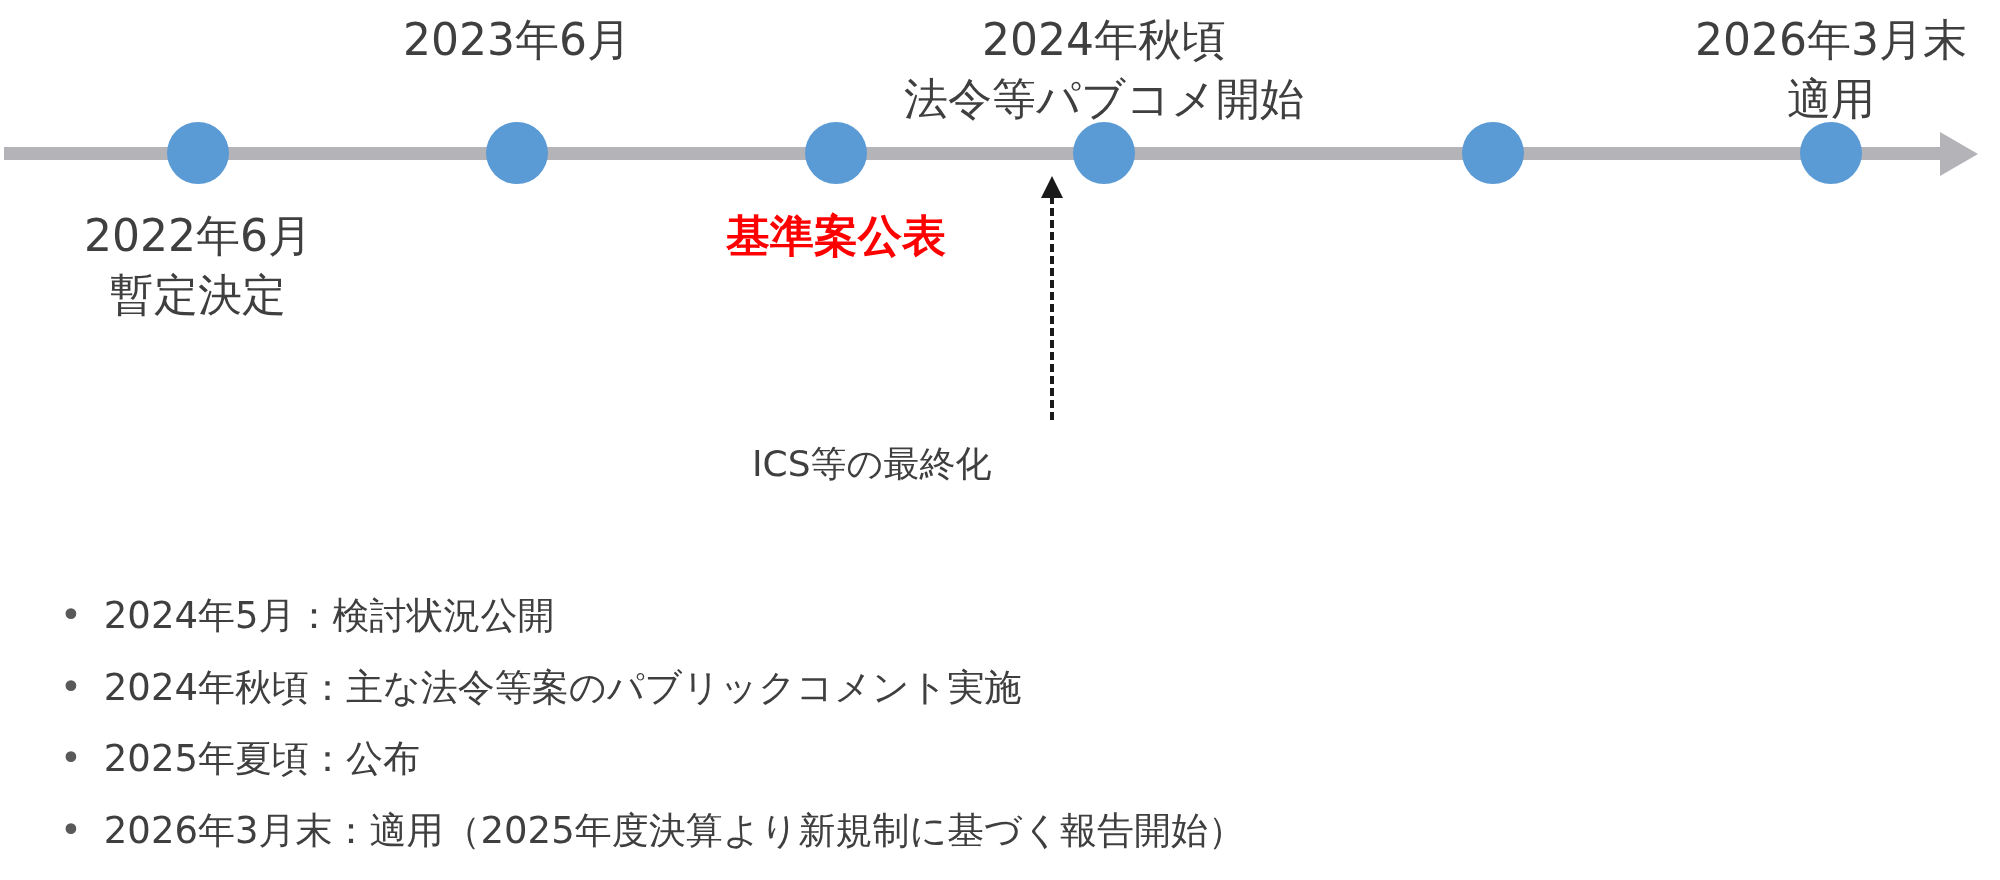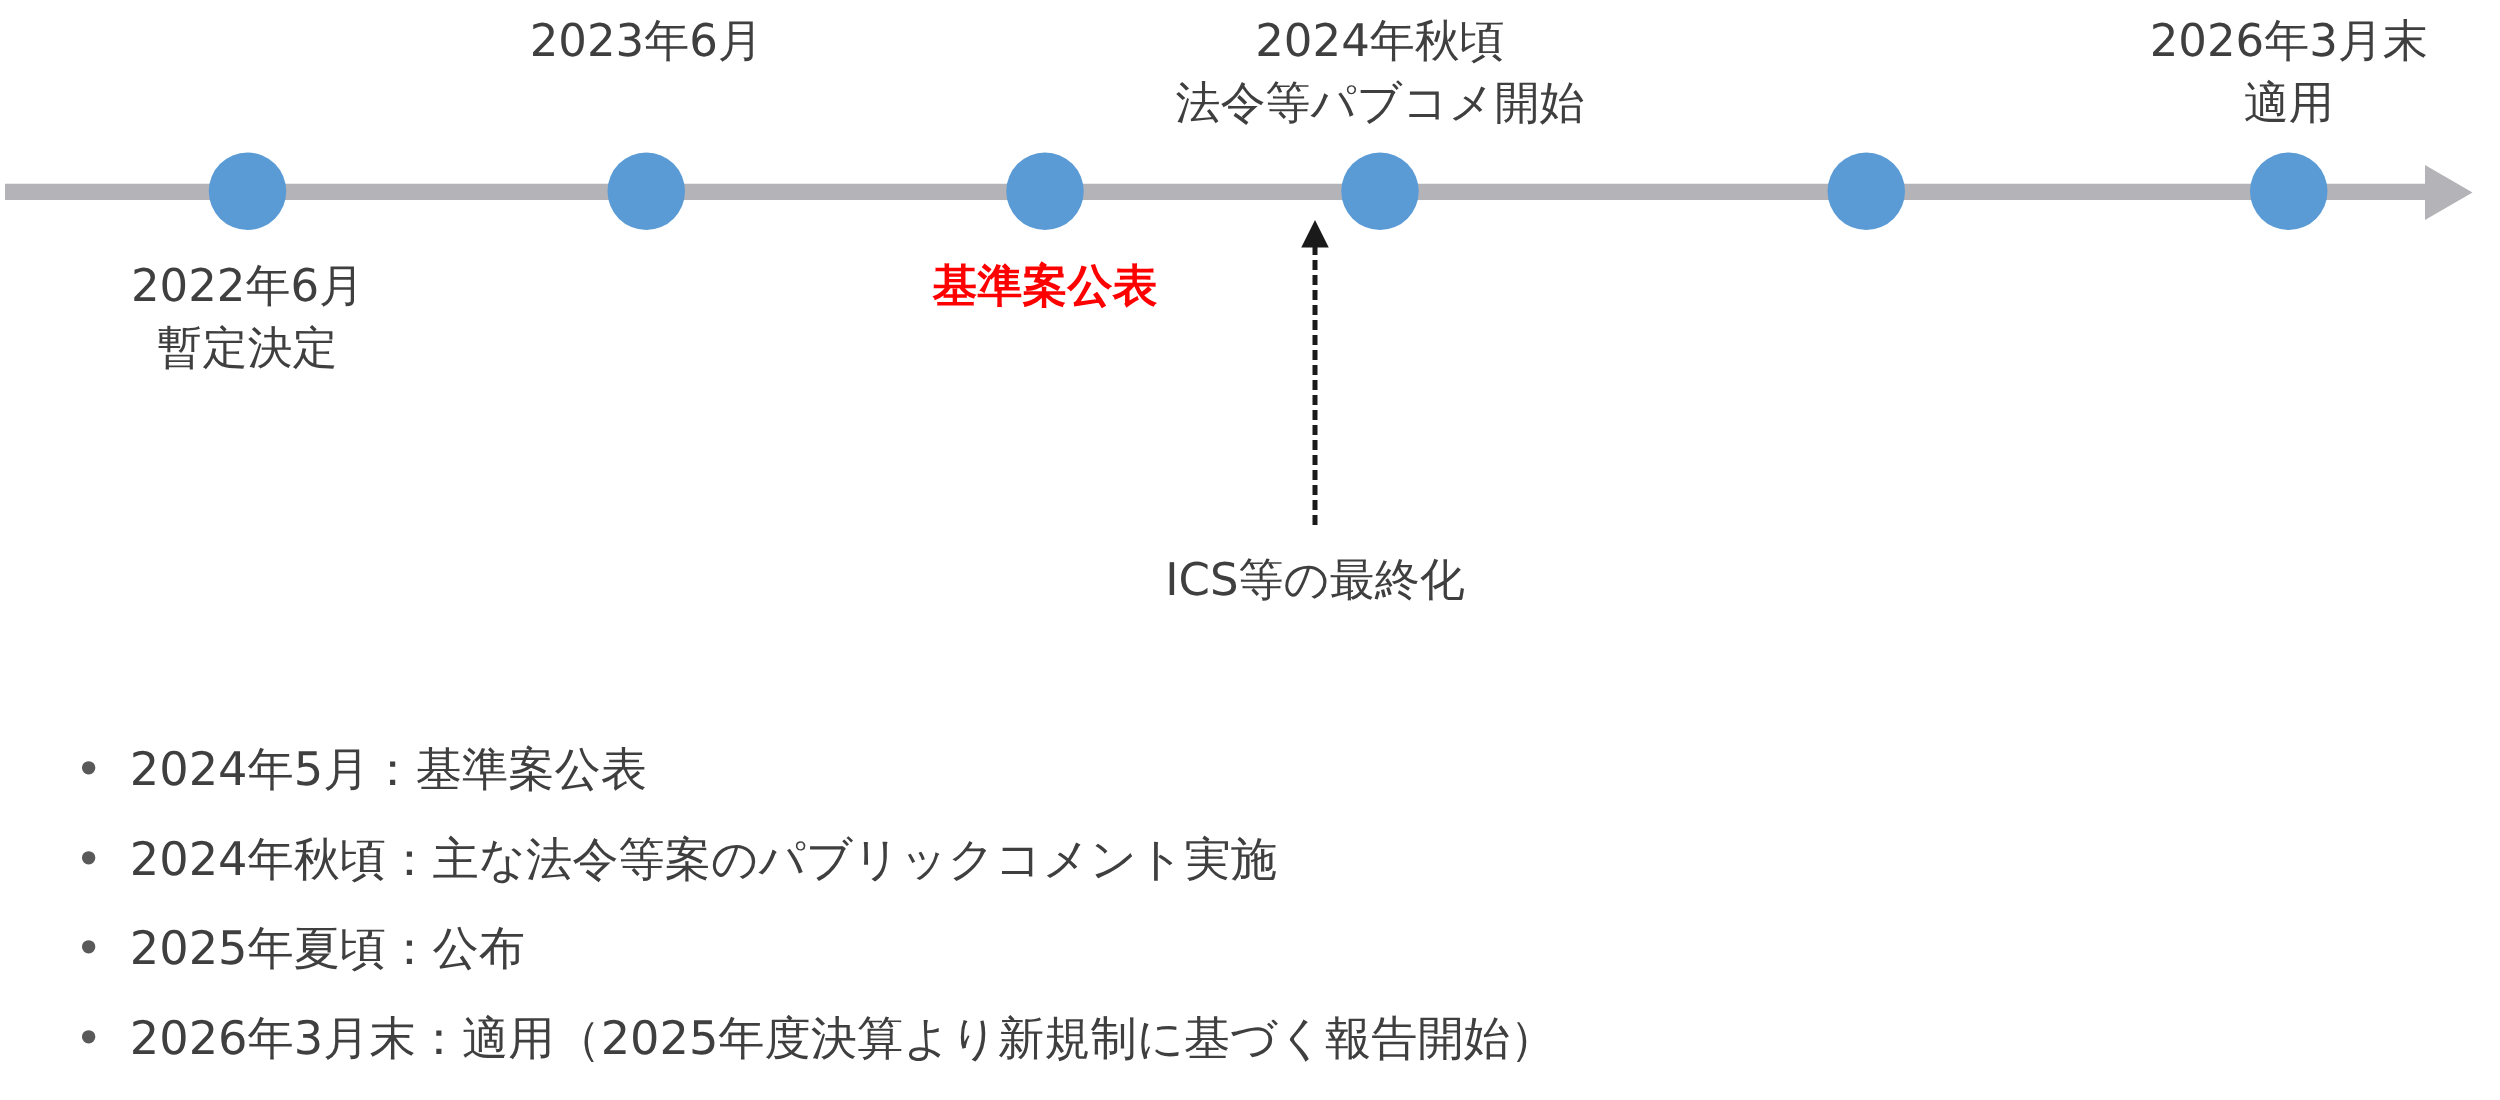--- a/index.html
+++ b/index.html
@@ -53,21 +53,21 @@
     width:62px;
     height:62px;
     border-radius:50%;
     background:var(--node);
   }
   .ms-label{
     position:absolute;
     left:-300px;
     width:600px;
     text-align:center;
-    font-size:36px;
+    font-size:44px;
     line-height:1.35;
     color:var(--text);
   }
   .ms-label.above{ top:10px; }
   .ms-label.below{ top:206px; }
   .ms-label.highlight{
     color:var(--highlight);
     font-weight:bold;
   }
 
@@ -92,21 +92,21 @@
     width:0;height:0;
     border-left:11px solid transparent;
     border-right:11px solid transparent;
     border-bottom:22px solid #1a1a1a;
   }
   .annotation-label{
     position:absolute;
     left:-300px;
     top:440px;
     width:600px;
-    text-align:center;
+    text-align:left;
     font-size:36px;
     color:var(--text);
   }
 
   
   .bullets{
     position:absolute;
     left:60px;
     top:595px;
     list-style:none;
@@ -180,21 +180,21 @@
 
   <div class="annotation" style="left:1052px">
     <div class="dashed-arrowhead"></div>
     <div class="dashed-line"></div>
     <div class="annotation-label">ICS等の最終化</div>
   </div>
 
   <ul class="bullets">
     <li class="bullet-row">
       <span class="bullet-dot">•</span>
-      <span>2024年5月：基準案公表</span>
+      <span>2024年5月：検討状況公開</span>
     </li>
     <li class="bullet-row">
       <span class="bullet-dot">•</span>
       <span>2024年秋頃：主な法令等案のパブリックコメント実施</span>
     </li>
     <li class="bullet-row">
       <span class="bullet-dot">•</span>
       <span>2025年夏頃：公布</span>
     </li>
     <li class="bullet-row">

